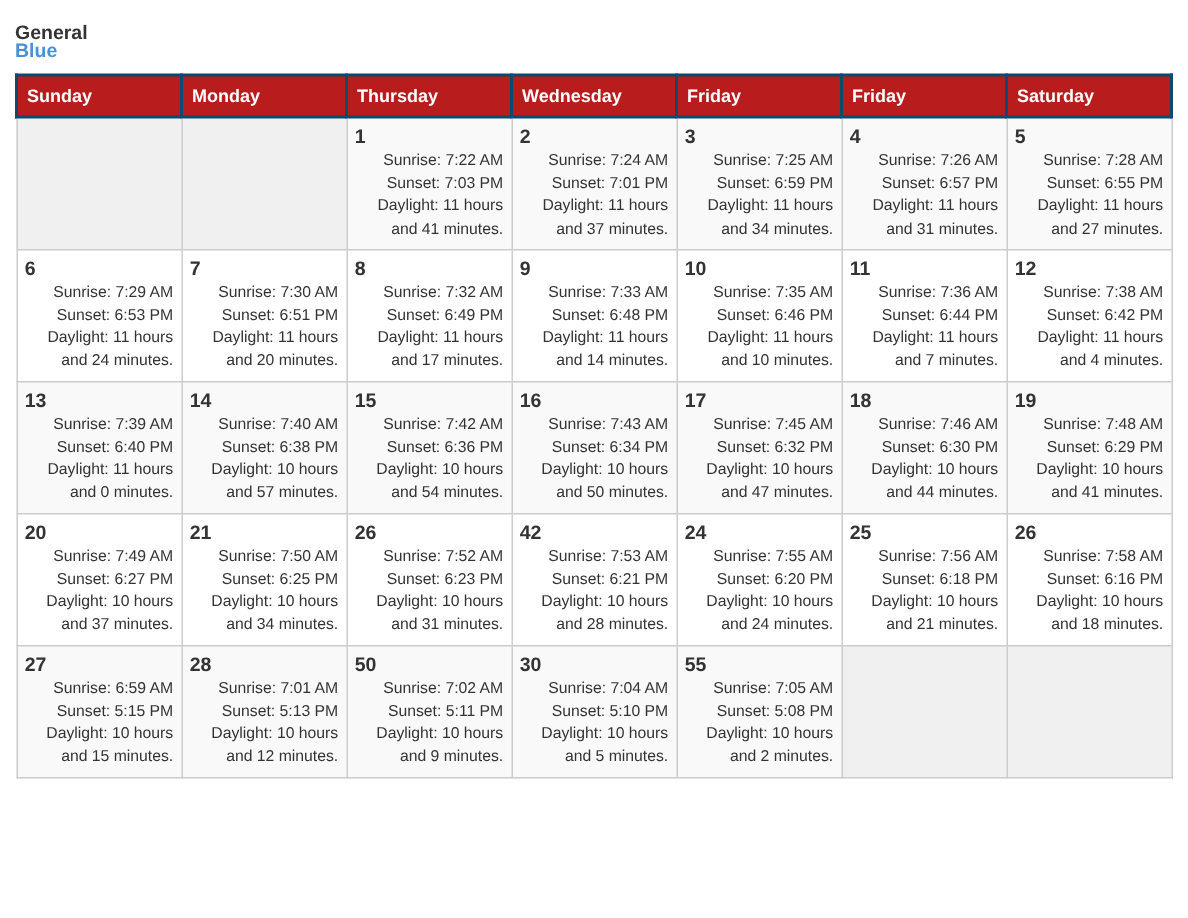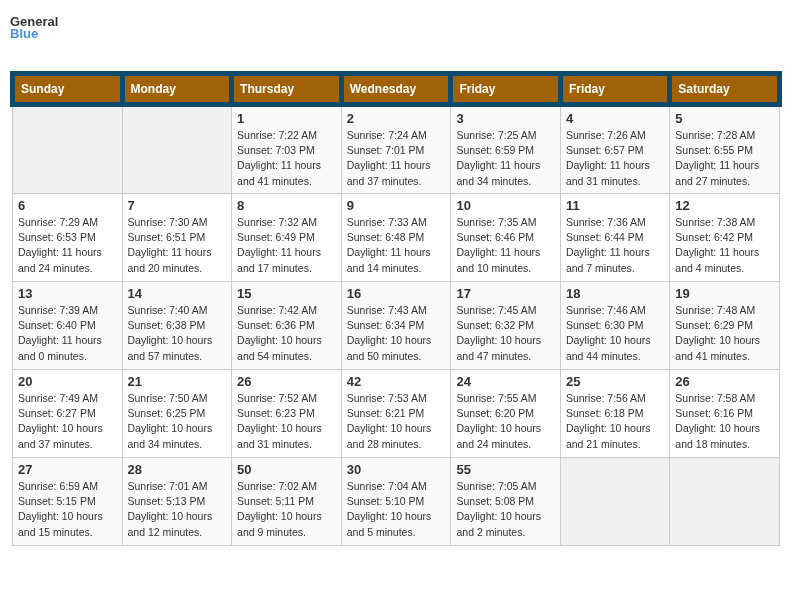--- a/index.html
+++ b/index.html
@@ -7,21 +7,21 @@
       font-family: Arial, sans-serif;
       background: #fff;
       width: 792px;
       min-height: 612px;
       padding: 10px;
     }
     .header {
       display: flex;
       align-items: flex-start;
       justify-content: space-between;
-      margin-bottom: 26px;
+      margin-bottom: 4px;
     }
     .logo {
       display: flex;
       align-items: center;
       gap: 4px;
     }
     .logo-icon {
       width: 28px;
       height: 28px;
     }
@@ -36,27 +36,27 @@
     .location {
       font-size: 14px;
       color: #555;
     }
     .calendar {
       width: 100%;
       border-collapse: collapse;
       font-size: 11px;
     }
     .calendar thead tr th {
-      background-color: #a16207;
+      background-color: #b91c1c;
       color: #fff;
       text-align: left;
       padding: 6px 6px;
       font-size: 12px;
       font-weight: bold;
-      border: 5px solid #0c4a6e;
+      border: 2px solid #0c4a6e;
     }
     .calendar tbody tr td {
       border: 1px solid #ccc;
       vertical-align: top;
       padding: 4px 5px;
       width: 110px;
       min-height: 80px;
       height: 88px;
       background: #fff;
     }
@@ -70,20 +70,21 @@
       font-size: 13px;
       font-weight: bold;
       color: #333;
       display: block;
       margin-bottom: 2px;
     }
     .day-info {
       color: #333;
       font-size: 10.5px;
       line-height: 1.45;
+      text-align: right;
     }
     .empty-cell {
       background: #f0f0f0 !important;
     }
   </style>
 </head>
 <body>
 
 <div class="header">
   <div class="logo">

